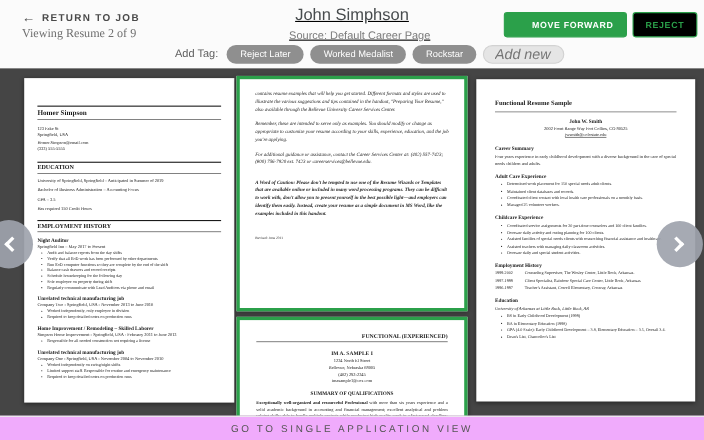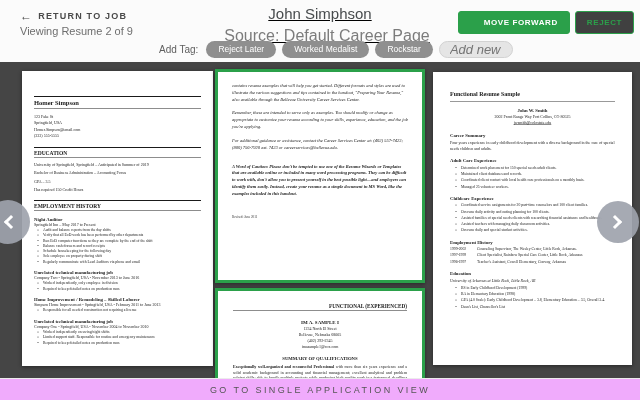--- a/index.html
+++ b/index.html
@@ -4,28 +4,28 @@
 <style>
   * { margin:0; padding:0; box-sizing:border-box; }
   html,body { width:640px; height:400px; overflow:hidden; }
   body { font-family:"Liberation Sans", sans-serif; background:#fbfbfb; }
   .app { position:relative; width:640px; height:400px; background:#fbfbfb; }
 
   
   .topbar { position:absolute; top:0; left:0; width:640px; height:62px; background:#fbfbfb; z-index:3; }
   .return-link { position:absolute; left:20px; top:9px; font-size:9px; font-weight:700; letter-spacing:1.2px; color:#4a4a4a; cursor:pointer; display:flex; align-items:center; gap:5px; }
   .return-link .arr { font-size:12px; font-weight:400; }
-  .viewing-label { position:absolute; left:20px; top:25px; font-size:11px; color:#6e6e6e; }
+  .viewing-label { position:absolute; left:20px; top:25px; font-size:11px; color:#6e6e6e;font-family:Liberation Serif, serif; }
   .title-block { position:absolute; left:50%; transform:translateX(-50%); top:5px; text-align:center; white-space:nowrap;text-decoration:underline; }
   .candidate-name { font-size:15px; color:#474b4d; }
-  .source-label { font-size:16px; color:#7c7c7c; margin-top:5px;padding-left:14px; }
+  .source-label { font-size:10px; color:#7c7c7c; margin-top:5px;padding-left:14px; }
   .actions { position:absolute; right:6px; top:11px; display:flex; gap:5px; }
   .btn { height:23px; border-radius:3px; font-size:8px; font-weight:700; letter-spacing:0.6px; display:flex; align-items:center; padding:0 11px; cursor:pointer; font-family:"Liberation Sans", sans-serif; }
   .btn-primary { background:var(--green); color:#fff; border:1px solid var(--green);padding-left:25px; }
-  .btn-outline { background:#404040; color:var(--green); border:1px solid var(--green); }
+  .btn-outline { background:#000000; color:var(--green); border:1px solid var(--green); }
 
   .tag-row { position:absolute; top:37px; left:0; width:640px; height:24px; display:flex; align-items:center; justify-content:center; gap:6px;padding-left:32px; }
   .tag-label { font-size:10px; color:#5e5e5e; margin-right:2px; }
   .tag-pill { background:#8f8f8f; color:#fff; font-size:8.5px; height:17px; padding:0 12px; border-radius:9px; display:flex; align-items:center; cursor:pointer; }
   .tag-add { width:74px; height:17px; border-radius:9px; border:1px solid #d2d2d2; background:#e5e5e5; font-size:13px; padding:0 10px; color:#555; outline:none; font-family:"Liberation Sans", sans-serif;font-style:italic; }
 
   
   .carousel { position:absolute; top:62px; left:0; width:640px; height:316px; background:#454545; overflow:hidden; z-index:1; }
   .page { position:absolute; background:#fff; box-shadow:0 1px 4px rgba(0,0,0,0.45); overflow:hidden; font-family:"Liberation Serif", serif; color:#1a1a1a; }
   .page-inner { width:200%; transform:scale(0.5); transform-origin:0 0; }

